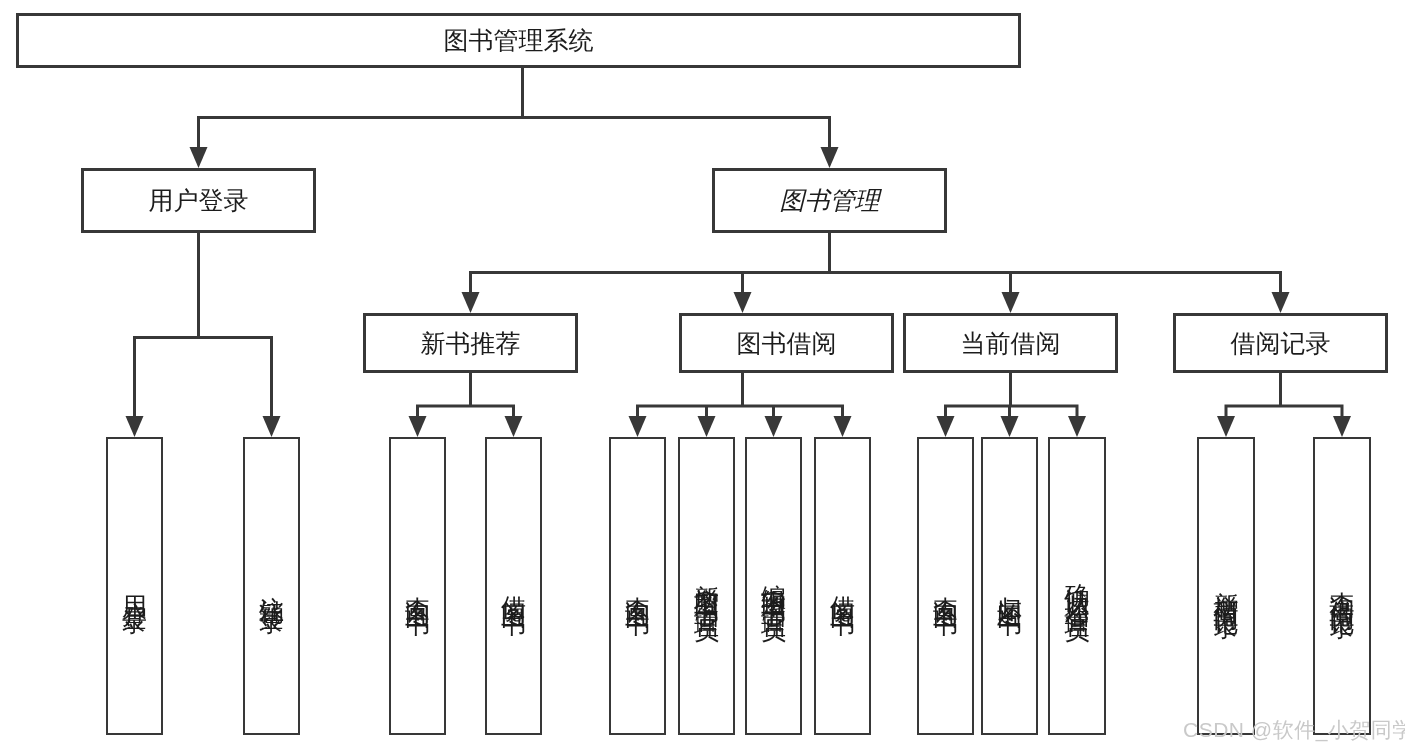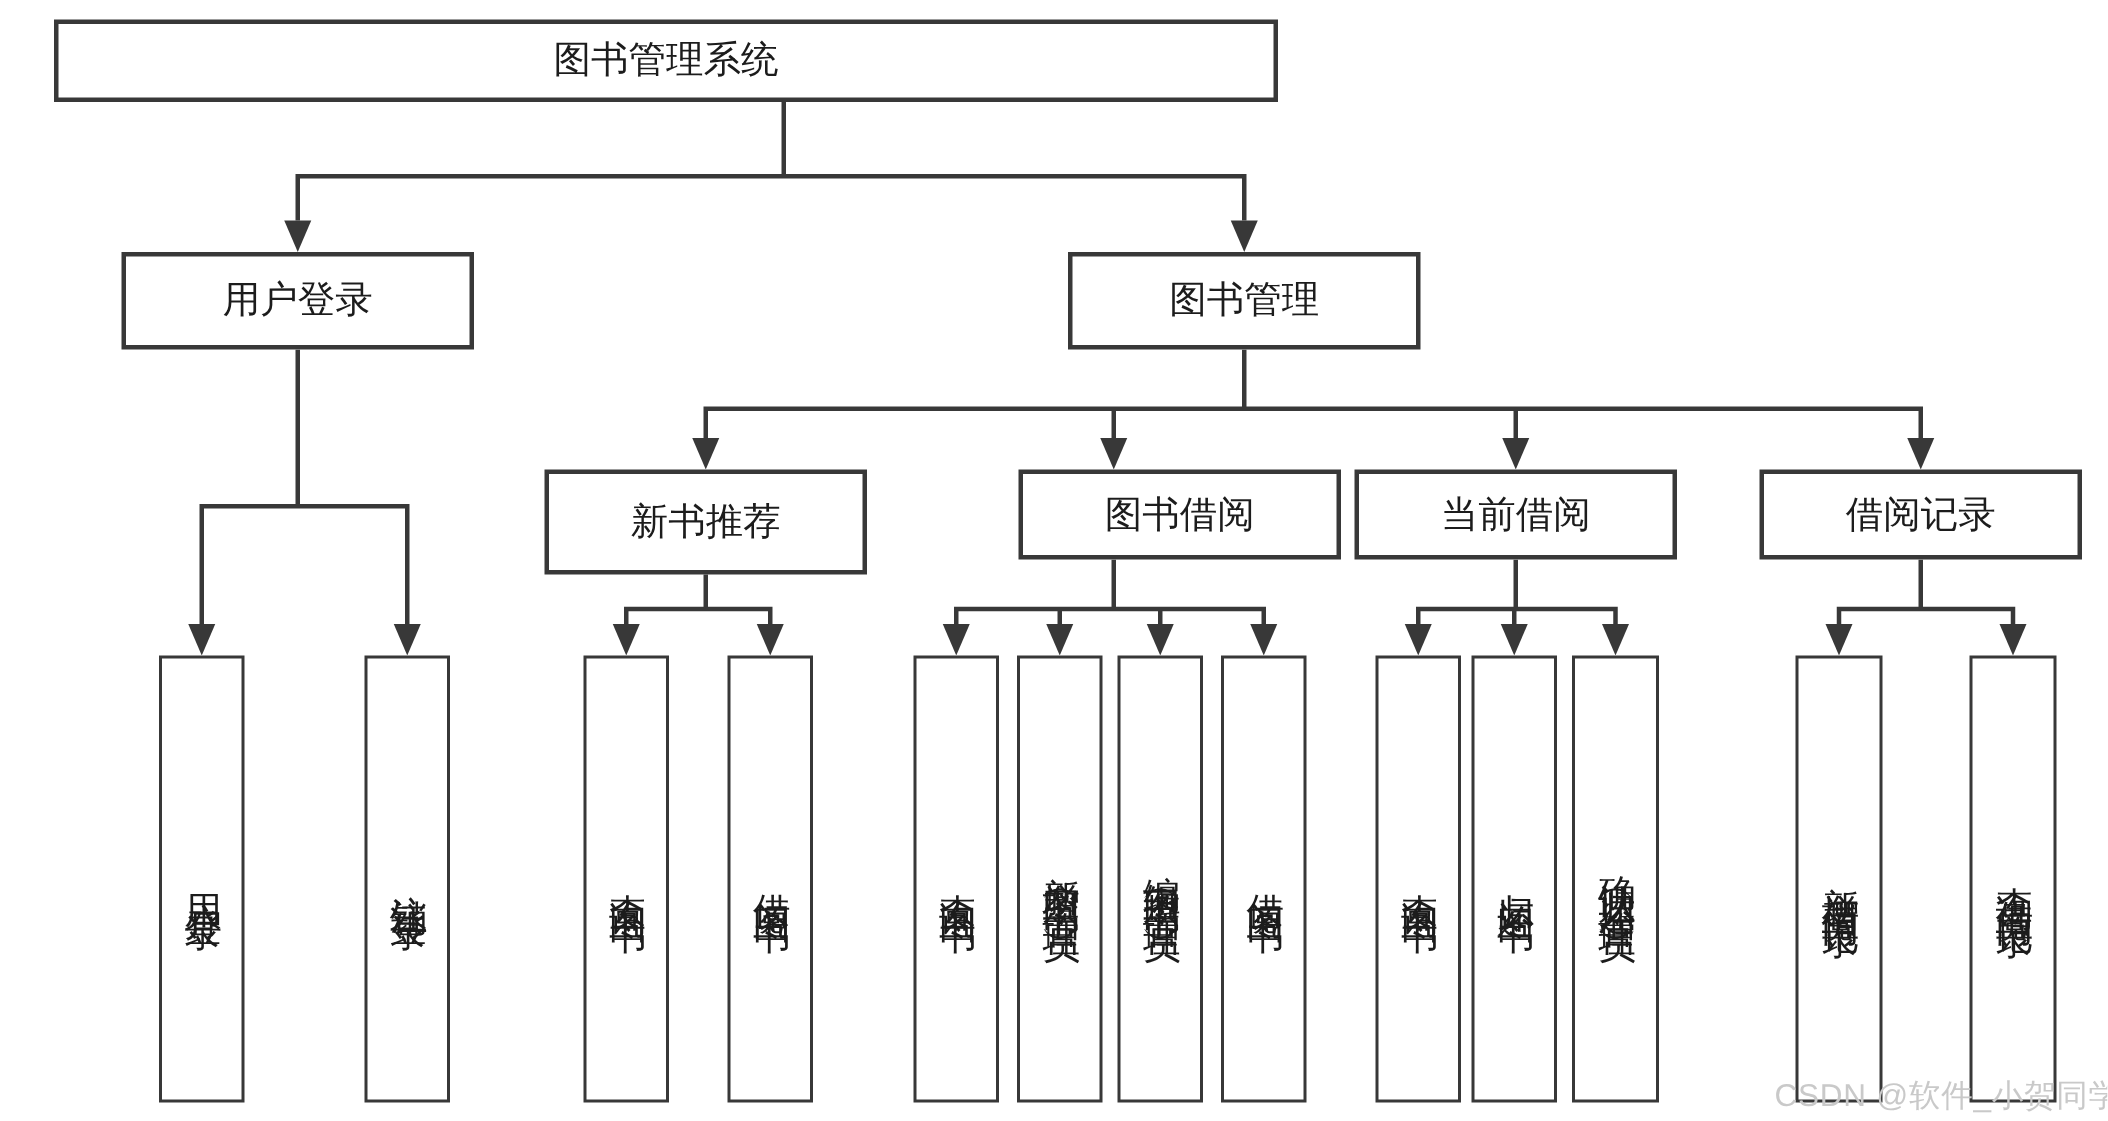--- a/index.html
+++ b/index.html
@@ -98,32 +98,32 @@
       <path d="M764.5 416 L782.5 416 L773.5 437 Z"></path>
       <path d="M833.5 416 L851.5 416 L842.5 437 Z"></path>
       <path d="M936.5 416 L954.5 416 L945.5 437 Z"></path>
       <path d="M1000.5 416 L1018.5 416 L1009.5 437 Z"></path>
       <path d="M1068 416 L1086 416 L1077 437 Z"></path>
       <path d="M1217 416 L1235 416 L1226 437 Z"></path>
       <path d="M1333 416 L1351 416 L1342 437 Z"></path>
     </g>
   </svg>
 
-  <div class="node" style="left:36px;top:13px;width:816px;height:55px;">
+  <div class="node" style="left:16px;top:13px;width:1005px;height:55px;">
     <span>图书管理系统</span>
   </div>
 
   <div class="node" style="left:81px;top:168px;width:235px;height:65px;">
     <span>用户登录</span>
   </div>
-  <div class="node" style="left:712px;top:168px;width:235px;height:65px;">
+  <div class="node" style="left:712px;top:168px;width:235px;height:65px;font-style:italic;">
     <span>图书管理</span>
   </div>
 
-  <div class="node" style="left:363px;top:313px;width:215px;height:70px;">
+  <div class="node" style="left:363px;top:313px;width:215px;height:60px;">
     <span>新书推荐</span>
   </div>
   <div class="node" style="left:635px;top:313px;width:215px;height:60px;margin-left:44px;">
     <span>图书借阅</span>
   </div>
   <div class="node" style="left:903px;top:313px;width:215px;height:60px;">
     <span>当前借阅</span>
   </div>
   <div class="node" style="left:1173px;top:313px;width:215px;height:60px;">
     <span>借阅记录</span>

